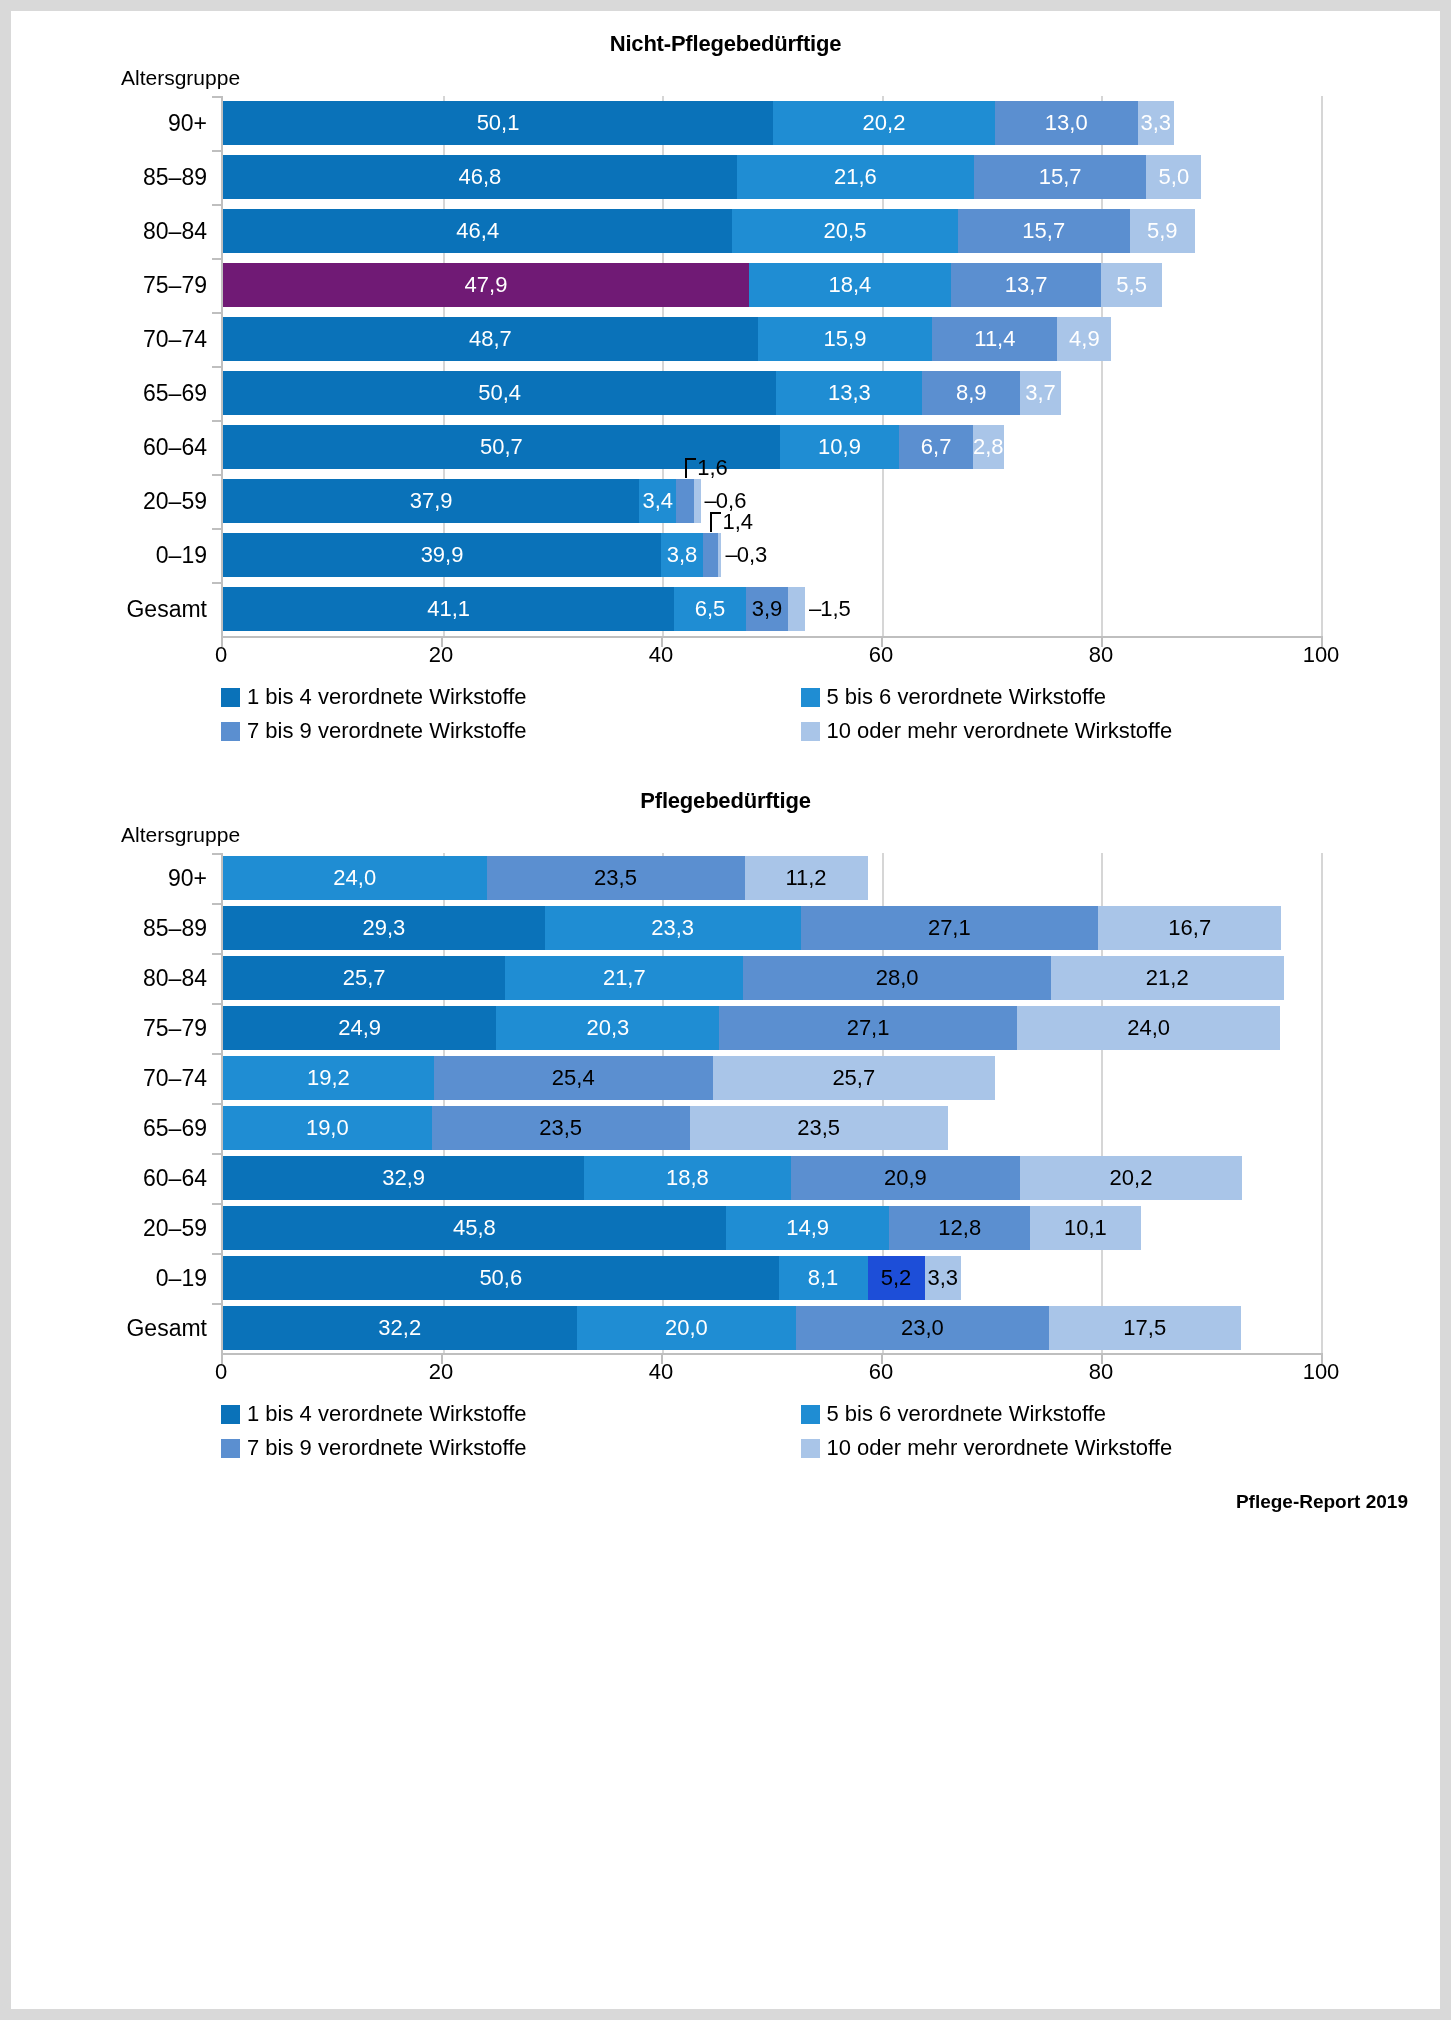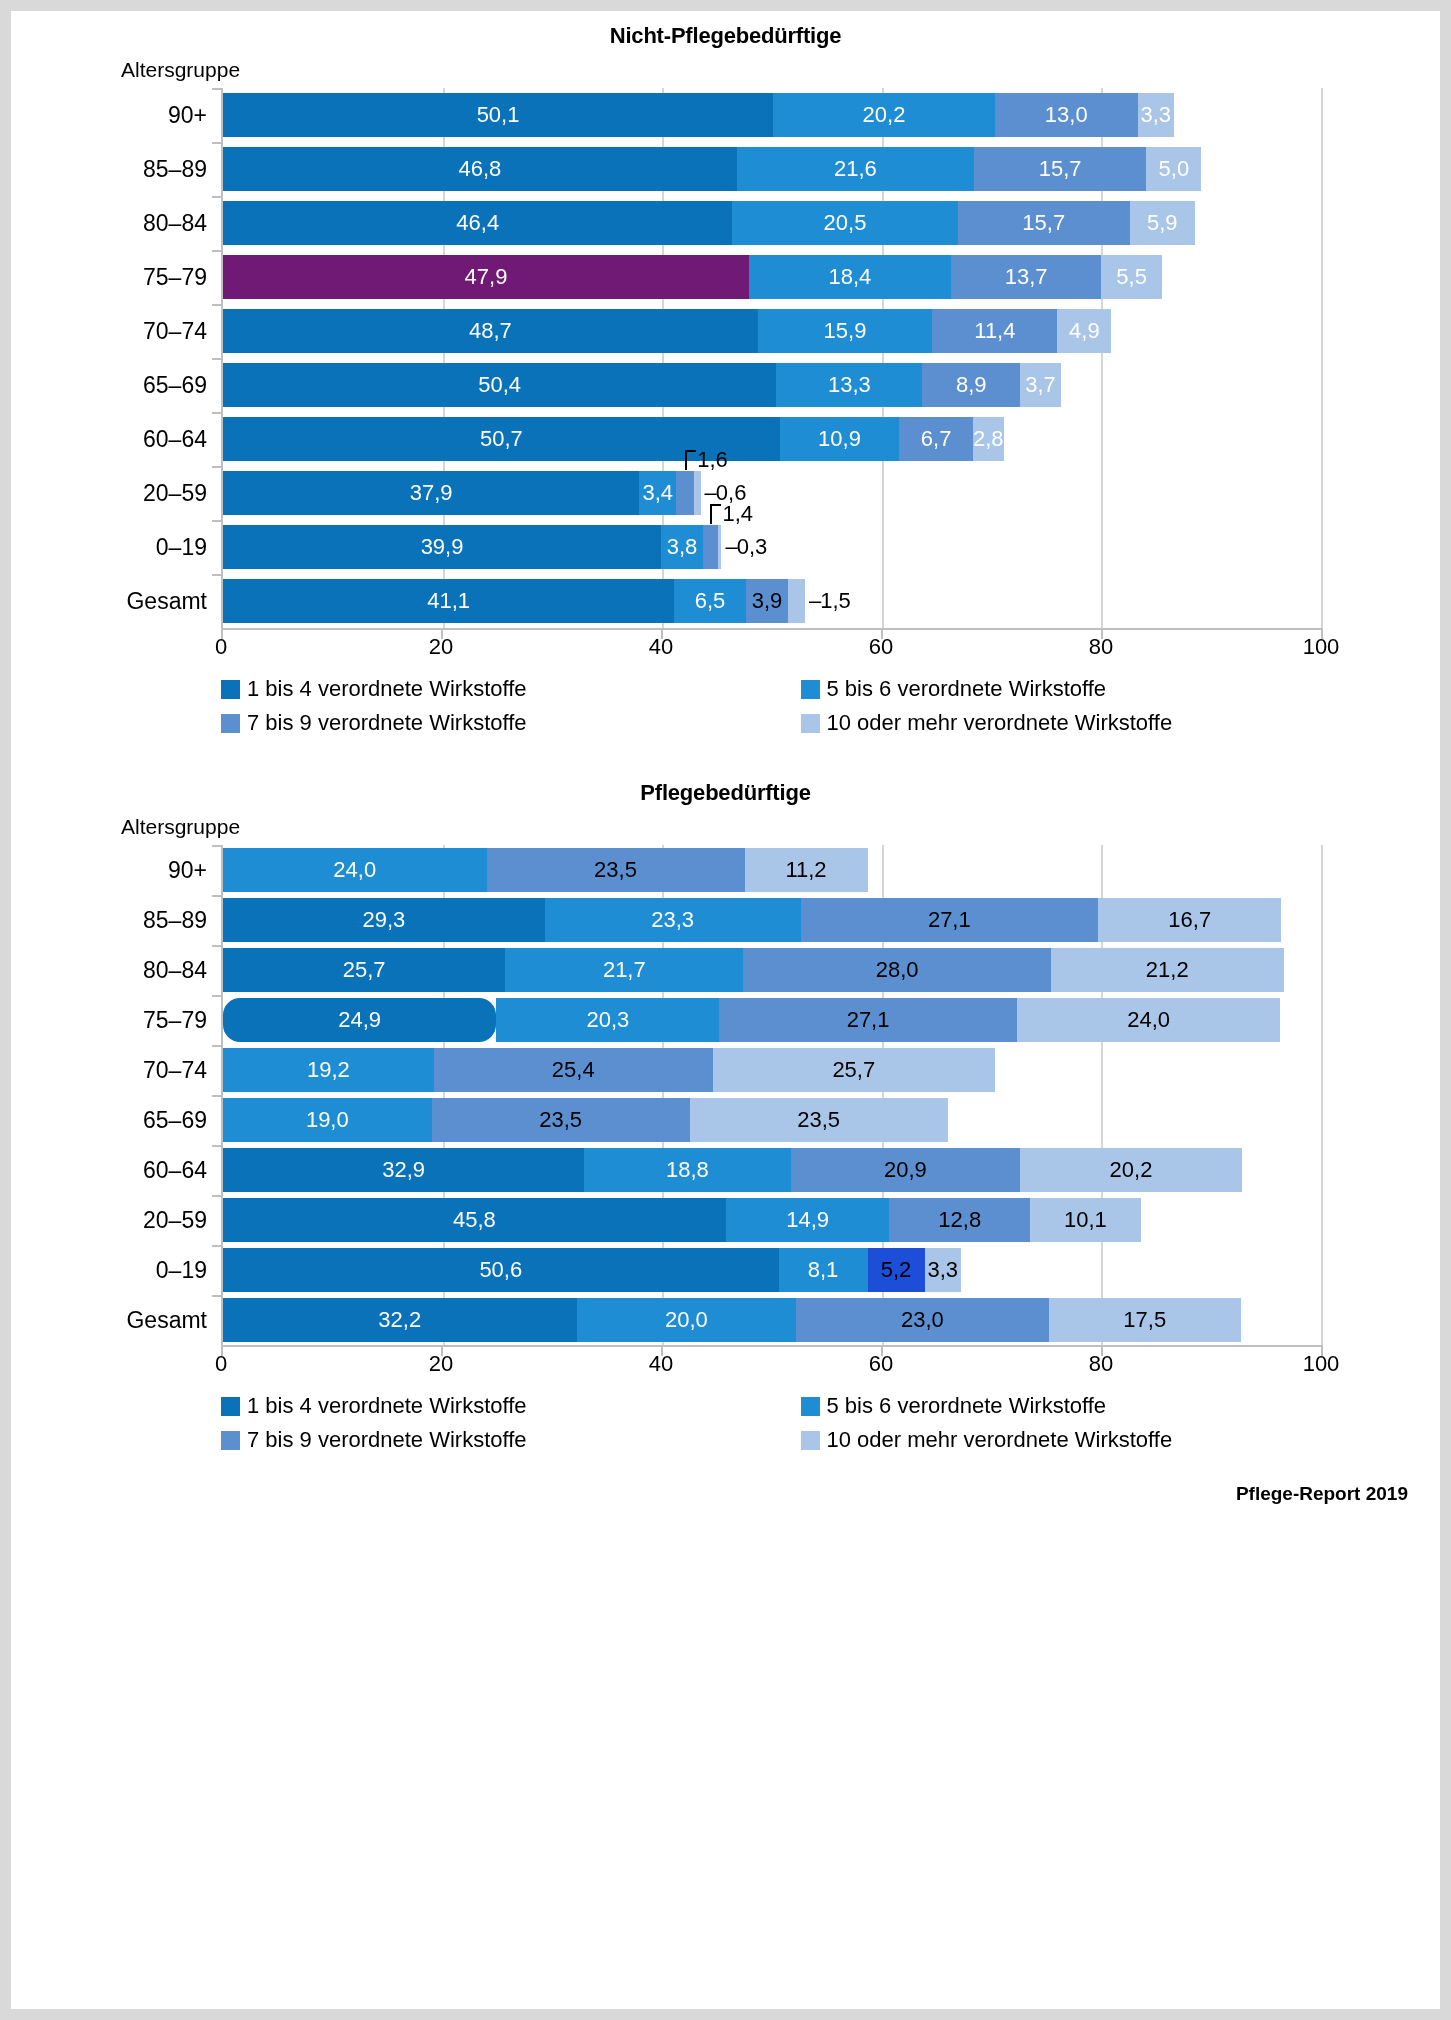--- a/index.html
+++ b/index.html
@@ -156,21 +156,21 @@
     font-weight:bold;
     color:#000;
     padding-right:32px;
   }
 </style>
 </head>
 <body>
 
 <div class="page">
 
-  <div class="chart-block" id="chart0" style="padding-top:12px;">
+  <div class="chart-block" id="chart0" style="padding-top:20px;">
     <div class="chart-title">Nicht-Pflegebedürftige</div>
     <div class="axis-caption" style="margin-top:9px;">Altersgruppe</div>
     <div class="plot-wrap" style="margin-top:6px;">
       <div class="plot" id="plot0">
           <div class="gridlines">
             <div class="gridline" style="left: 20%;"></div>
             <div class="gridline" style="left: 40%;"></div>
             <div class="gridline" style="left: 60%;"></div>
             <div class="gridline" style="left: 80%;"></div>
             <div class="gridline" style="left: 100%;"></div>
@@ -367,21 +367,21 @@
               <div class="seg" style="width: 25.7%; background: rgb(10, 114, 185);">25,7</div>
               <div class="seg" style="width: 21.7%; background: rgb(31, 141, 211);">21,7</div>
               <div class="seg dark-text" style="width: 28%; background: rgb(91, 143, 208);">28,0</div>
               <div class="seg dark-text" style="width: 21.2%; background: rgb(169, 197, 232);">21,2</div>
             </div>
           </div>
           <div class="row" style="height: 50px;">
             <div class="tick-mark" style="top: 0px;"></div>
             <div class="row-label">75–79</div>
             <div class="bar">
-              <div class="seg" style="width: 24.9%; background: rgb(10, 114, 185); border-radius: 17px;">24,9</div>
+              <div class="seg" style="width: 24.9%; background: rgb(10, 114, 185);">24,9</div>
               <div class="seg" style="width: 20.3%; background: rgb(31, 141, 211);">20,3</div>
               <div class="seg dark-text" style="width: 27.1%; background: rgb(91, 143, 208);">27,1</div>
               <div class="seg dark-text" style="width: 24%; background: rgb(169, 197, 232);">24,0</div>
             </div>
           </div>
           <div class="row" style="height: 50px;">
             <div class="tick-mark" style="top: 0px;"></div>
             <div class="row-label">70–74</div>
             <div class="bar">
               <div class="seg" style="width: 19.2%; background: rgb(31, 141, 211);">19,2</div>

